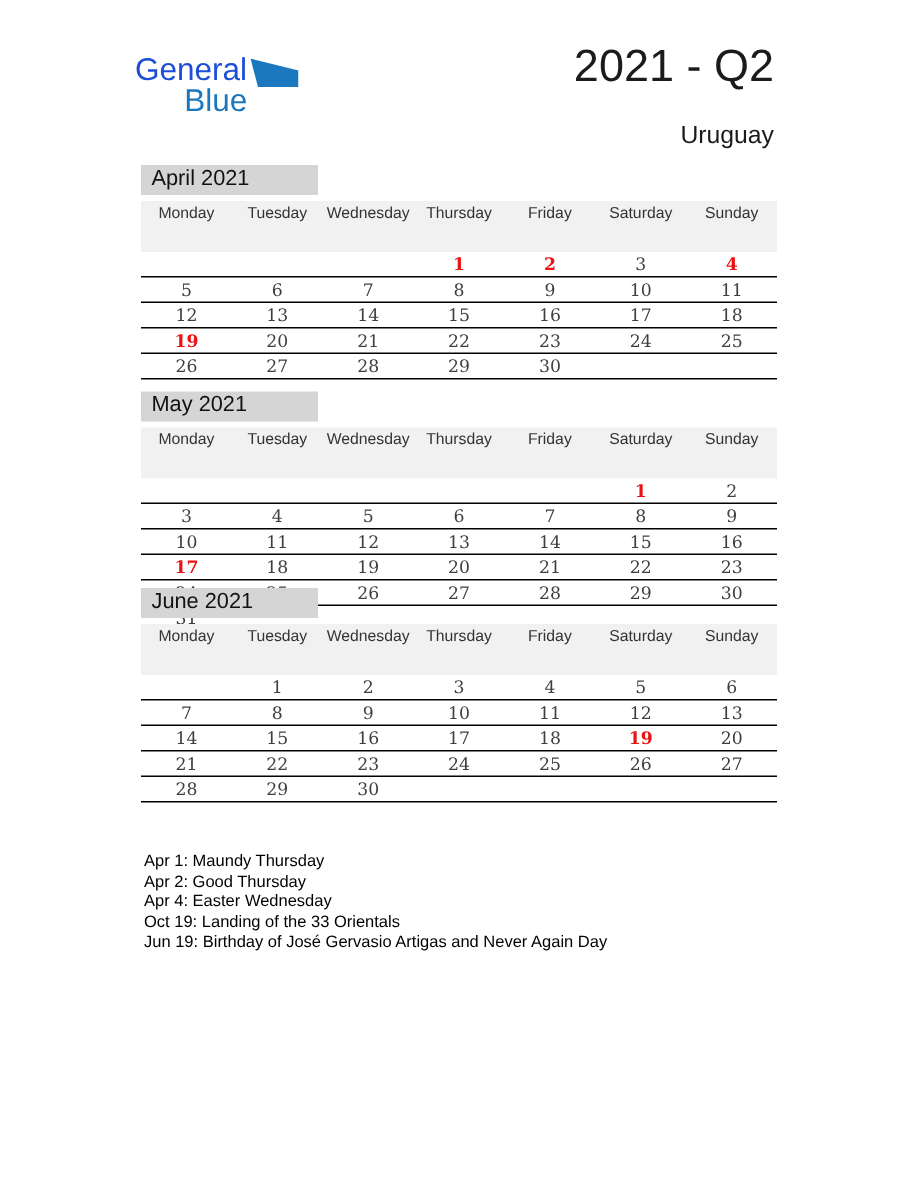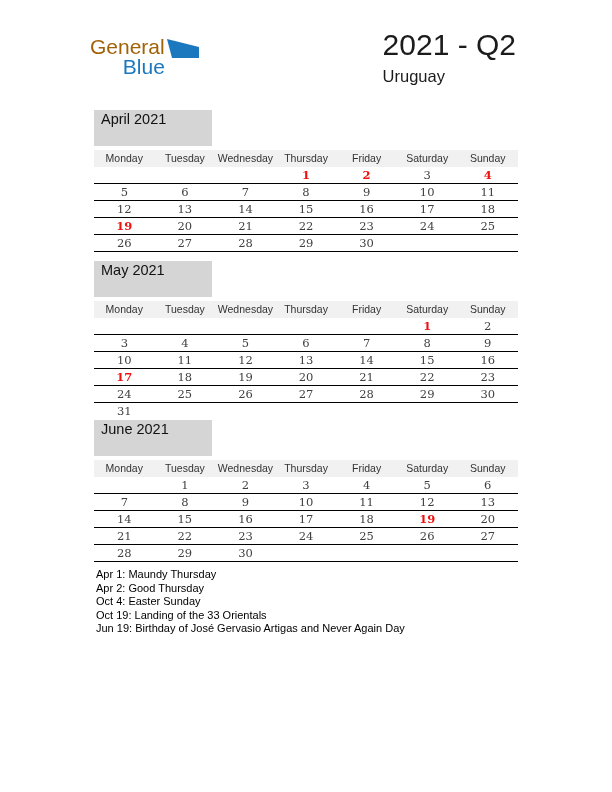--- a/index.html
+++ b/index.html
@@ -5,35 +5,35 @@
   html,body{margin:0;padding:0;background:#ffffff;}
   .page{
     position:relative;
     width:612px;height:792px;
     background:#ffffff;
     font-family:"Liberation Sans",sans-serif;
     overflow:hidden;
   }
   
   .logo{position:absolute;left:90px;top:36px;}
-  .logo-line1{display:flex;align-items:flex-start;font-size:21px;color:#a16207;line-height:22px;}
+  .logo-line1{display:flex;align-items:flex-start;font-size:21px;color:#1d4ed8;line-height:22px;}
   .logo-tri{margin-left:2px;margin-top:3px;}
   .logo-line2{font-size:21px;line-height:20px;text-align:right;margin-top:-5px;padding-right:1px;}
-  .title-block{position:absolute;right:96px;top:28px;}
+  .title-block{position:absolute;right:96px;top:28px;text-align:right;}
   .quarter{font-size:30px;line-height:34px;color:#1b1b1b;}
-  .country{font-size:16.5px;line-height:20px;color:#1b1b1b;margin-top:4px;}
+  .country{font-size:16.5px;line-height:20px;color:#1b1b1b;margin-top:18px;}
   
   .month-section{position:absolute;left:94px;width:424px;}
   .month-bar{
-    width:118px;height:36px;box-sizing:border-box;
+    width:118px;height:20px;box-sizing:border-box;
     background:#d5d5d5;color:#111;
     font-size:14.5px;line-height:19px;padding-left:7px;
   }
   .grid{margin-top:4px;}
-  .weekday-row{display:flex;height:17px;background:#f1f1f1;}
+  .weekday-row{display:flex;height:34px;background:#f1f1f1;}
   .wd{flex:1;text-align:center;font-size:10.5px;line-height:17px;color:#333;}
   .week-row{display:flex;height:17px;box-sizing:border-box;}
   .week-row.lined{border-bottom:1px solid #000;}
   .day{
     flex:1;text-align:center;
     font-family:"DejaVu Serif",serif;
     font-size:11.5px;line-height:15px;padding-top:1px;
     color:#3f3f3f;
   }
   .day.red{font-weight:bold;}
@@ -185,21 +185,21 @@
           <div class="day"></div>
           <div class="day"></div>
           <div class="day"></div>
           <div class="day"></div>
           <div class="day"></div>
           <div class="day"></div>
         </div>
       </div>
   </div>
 
-  <div class="month-section" style="top:420px">
+  <div class="month-section" style="top:392px">
     <div class="month-bar">June 2021</div>
     <div class="grid">
         <div class="weekday-row">
           <div class="wd">Monday</div>
           <div class="wd">Tuesday</div>
           <div class="wd">Wednesday</div>
           <div class="wd">Thursday</div>
           <div class="wd">Friday</div>
           <div class="wd">Saturday</div>
           <div class="wd">Sunday</div>
@@ -248,18 +248,18 @@
           <div class="day"></div>
           <div class="day"></div>
           <div class="day"></div>
         </div>
       </div>
   </div>
 
   <div class="holidays">
     <div class="holiday-item">Apr 1: Maundy Thursday</div>
     <div class="holiday-item">Apr 2: Good Thursday</div>
-    <div class="holiday-item">Oct 4: Easter Sunday</div>
+    <div class="holiday-item">Apr 4: Easter Wednesday</div>
     <div class="holiday-item">Oct 19: Landing of the 33 Orientals</div>
     <div class="holiday-item">Jun 19: Birthday of José Gervasio Artigas and Never Again Day</div>
   </div>
 
 </div>
 
 </body></html>

